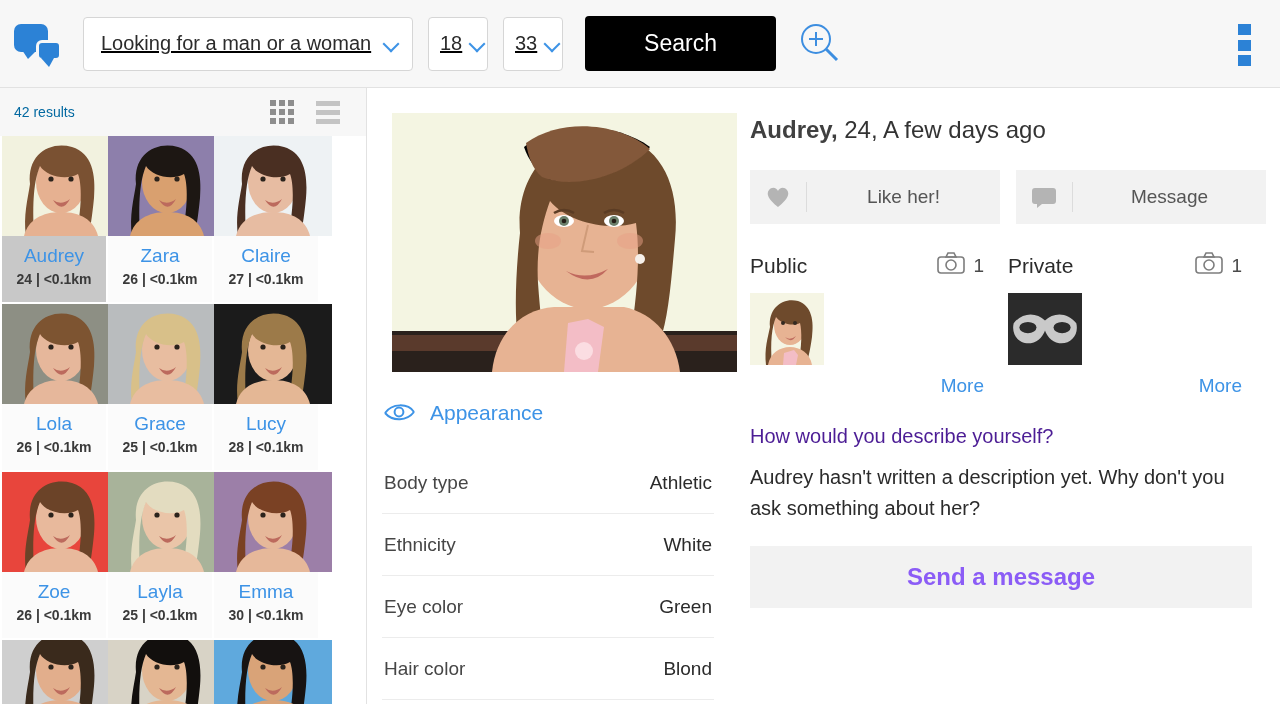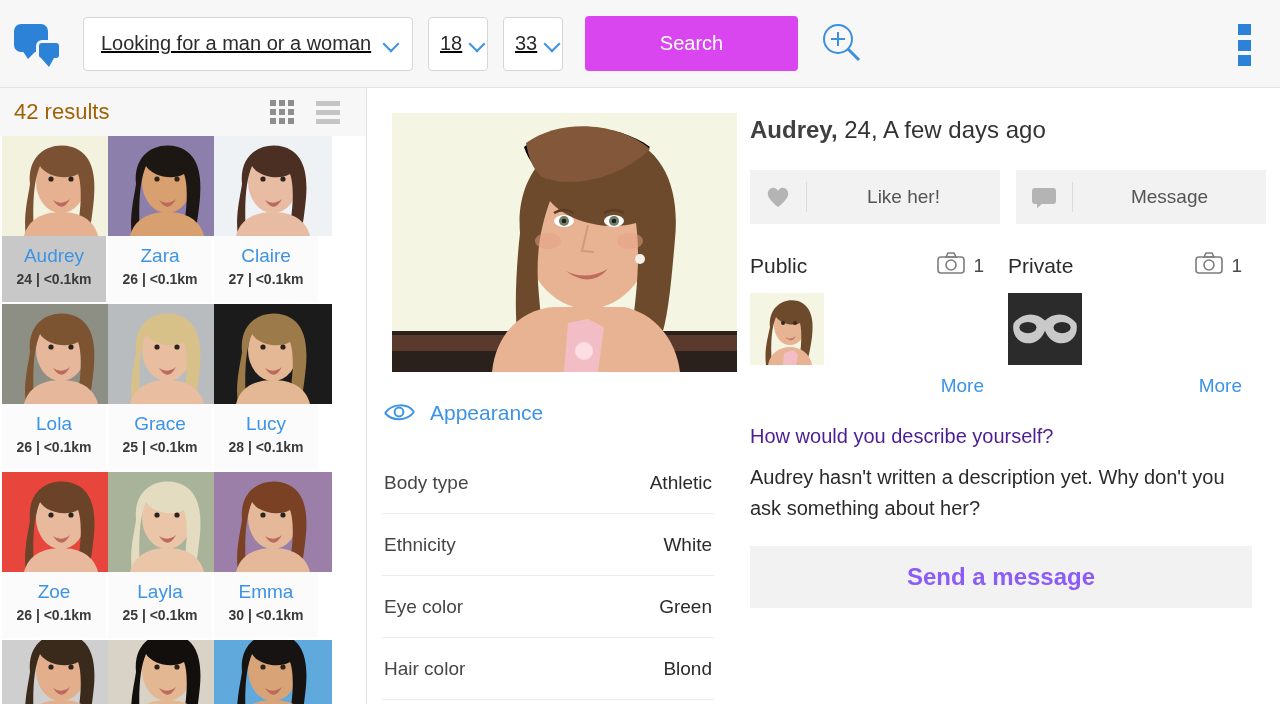--- a/index.html
+++ b/index.html
@@ -43,41 +43,41 @@
   .select-box .sel-text { font-size: 20px; color: #2b2b2b; white-space: nowrap; }
   .sel-main { width: 330px; }
   .sel-small { width: 60px; padding: 0 9px 0 11px; }
   .chev { display: inline-block; width: 15px; height: 15px; position: relative; flex: none; margin-left: 8px;}
   .chev:before {
     content:""; position: absolute; left: 1px; top: 2px; width: 10px; height: 10px;
     border-right: 2px solid #3d93e6; border-bottom: 2px solid #3d93e6;
     transform: rotate(45deg);
   }
   .search-btn {
-    margin-left: 22px; width: 213px; height: 55px; background: #d946ef;
-    border: none; border-radius: 4px; color: #fff; font-size: 20px;
+    margin-left: 22px; width: 191px; height: 55px; background: #000000;
+    border: none; border-radius: 4px; color: #fff; font-size: 23px;
     font-family: "Liberation Sans", sans-serif; cursor: pointer;
   }
   .adv-search { margin-left: 18px; width: 52px; height: 52px; cursor: pointer; flex: none;}
   .kebab {
     position: absolute; right: 27px; top: 24px; width: 18px; height: 42px;
     display: flex; flex-direction: column; justify-content: space-between; cursor: pointer;
   }
   .kebab span { display: block; width: 13px; height: 11px; background: #2c82d6; margin: 0 auto; }
 
   
   .sidebar {
     position: absolute; left: 0; top: 88px; width: 367px; height: 616px;
     background: #ffffff; border-right: 1px solid #e2e2e2; overflow: hidden;
   }
   .results-bar {
     height: 48px; background: #f7f7f7; display: flex; align-items: center;
     padding: 0 26px 0 14px; justify-content: space-between;
   }
-  .results-count { font-size: 22px; color: #a16207; }
+  .results-count { font-size: 14px; color: #0369a1; }
   .view-toggles { display: flex; align-items: center; gap: 22px; }
   .grid-icon { display: grid; grid-template-columns: repeat(3, 6px); grid-template-rows: repeat(3,6px); gap: 3px; cursor: pointer;}
   .grid-icon i { background: #8e8e8e; display: block; width: 6px; height: 6px; }
   .list-icon { display: flex; flex-direction: column; gap: 4px; cursor: pointer; }
   .list-icon i { display: block; width: 24px; height: 5px; background: #c4c4c4; }
 
   .grid { display: flex; flex-wrap: wrap; gap: 2px; padding: 0 2px; }
   .card { width: 104px; position: relative; cursor: pointer; }
   .card .photo { width: 118px; height: 100px; overflow: hidden; position: relative; }
   .card .photo svg { display: block; width: 118px; height: 100px; }

